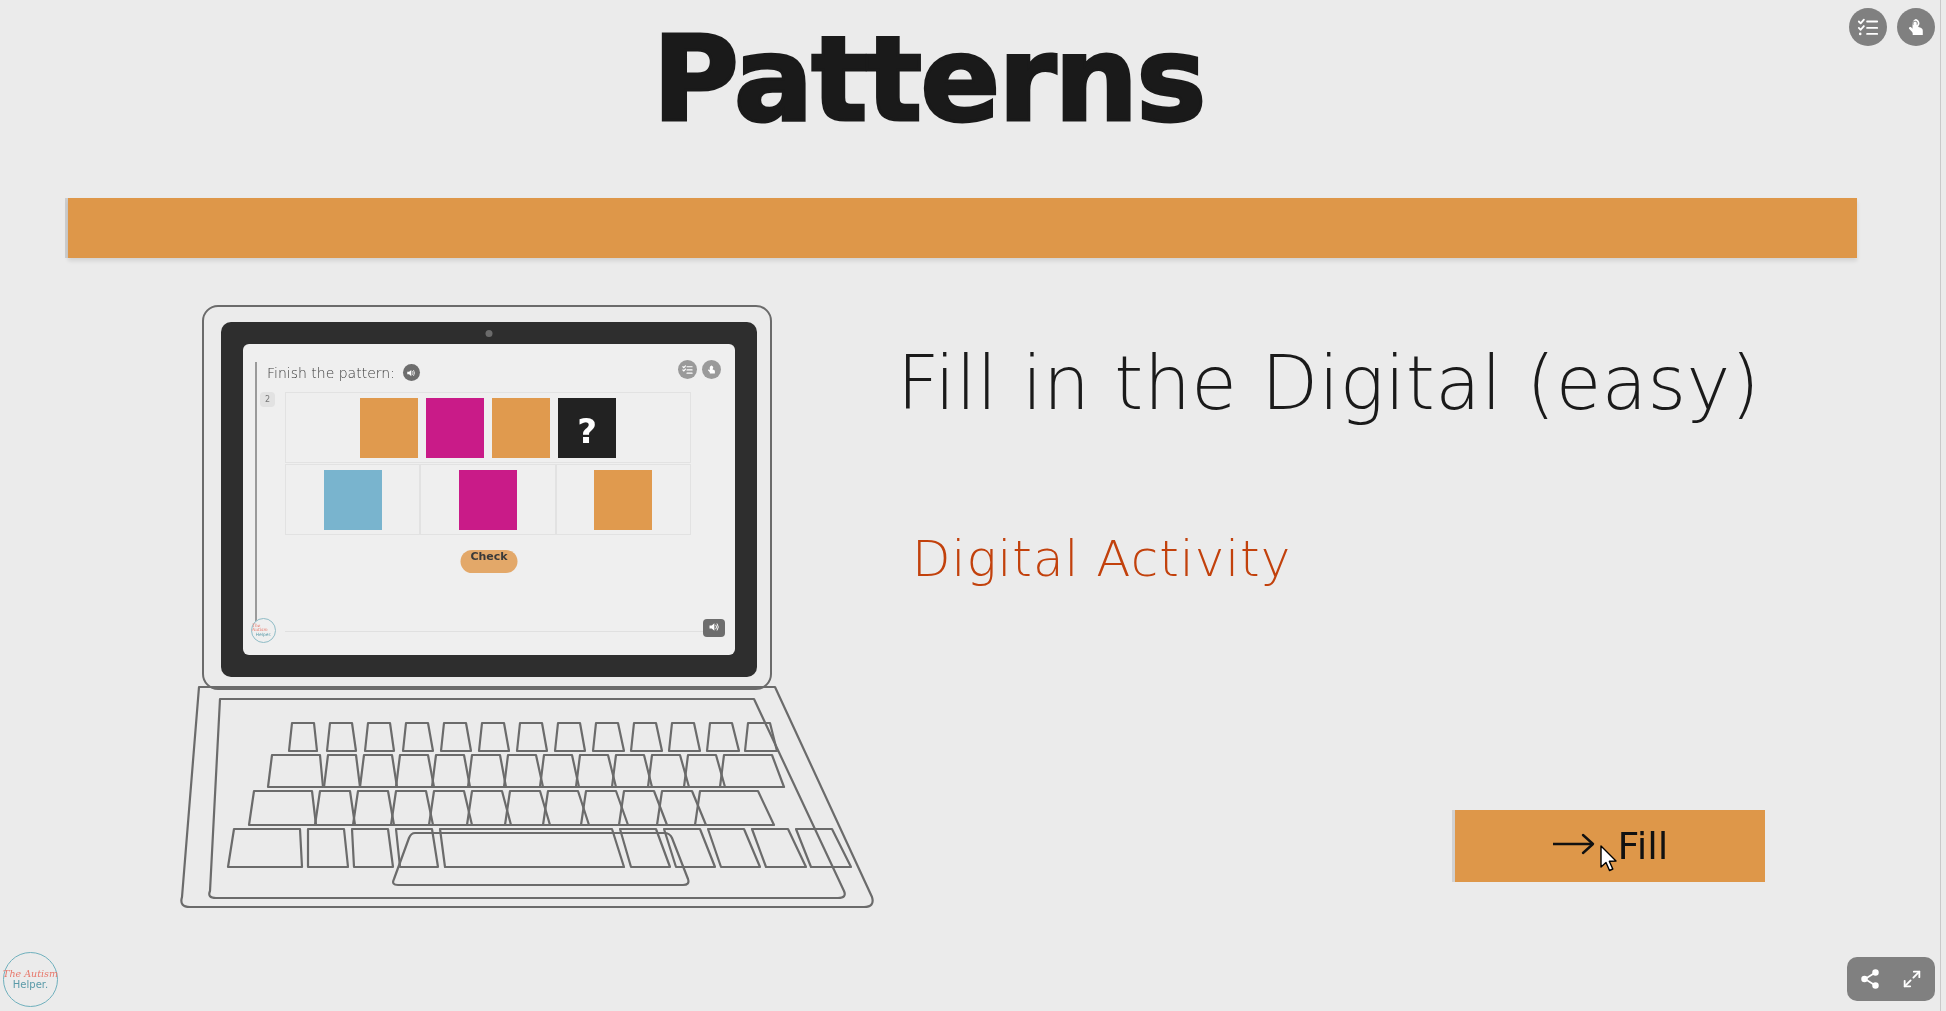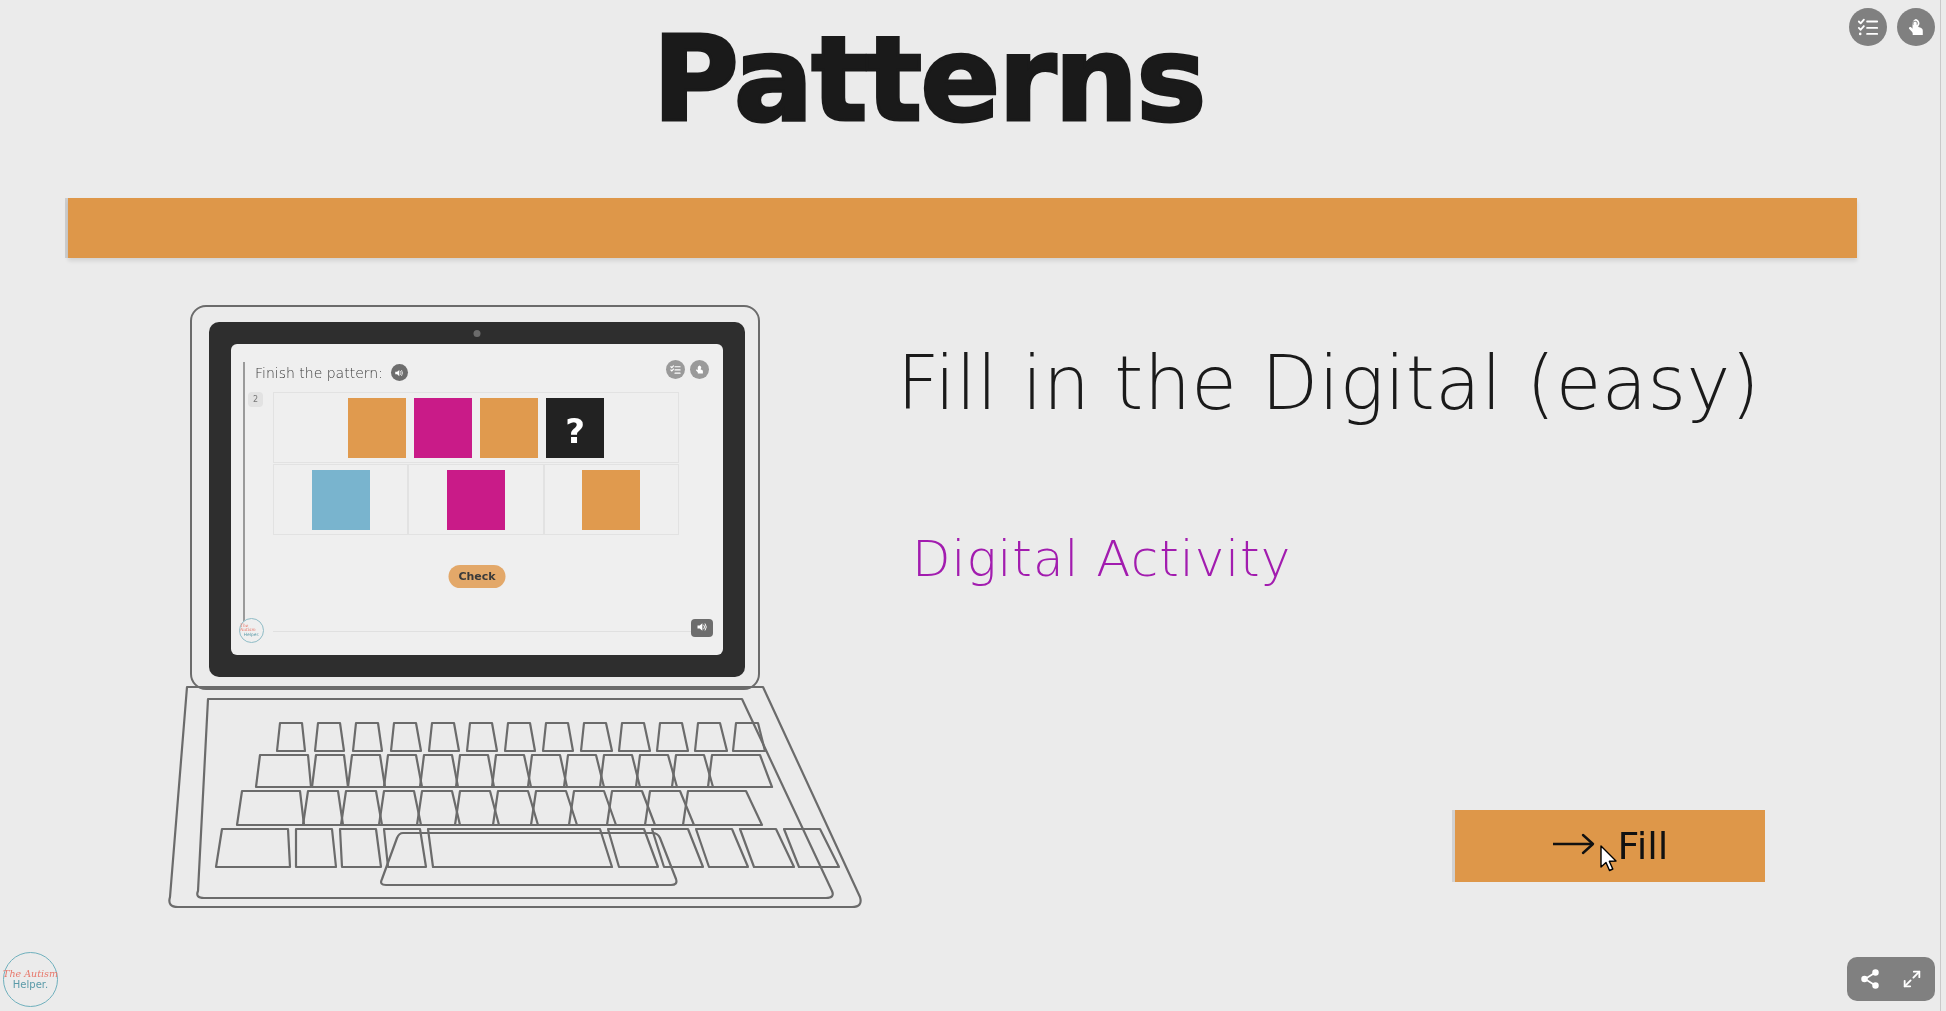--- a/index.html
+++ b/index.html
@@ -67,21 +67,21 @@
     letter-spacing: 0.5px;
     color: #1a1a1a;
     white-space: nowrap;
   }
   .activity-label {
     position: absolute; left: 912px; top: 530px;
     font-family: "DejaVu Sans", sans-serif;
     font-weight: 300;
     font-size: 50px;
     letter-spacing: 1px;
-    color: #a21caf;
+    color: #c2410c;
     white-space: nowrap;
   }
 
   
   .next-btn {
     position: absolute; left: 1455px; top: 810px;
     width: 310px; height: 72px;
     background: #de9749;
     display: flex; align-items: center; justify-content: center;
     gap: 20px;
@@ -129,21 +129,21 @@
     background: #808080;
     border-radius: 10px;
     height: 44px;
     display: flex; align-items: center;
     padding: 0 12px; gap: 20px;
     z-index: 40;
   }
   .bottomright-tools svg { width: 22px; height: 22px; display: block; cursor: pointer; }
 
   
-  .laptop { position: absolute; left: 160px; top: 305px; width: 710px; height: 615px; }
+  .laptop { position: absolute; left: 172px; top: 305px; width: 710px; height: 615px; }
 
   .lid {
     position: absolute; left: 30px; top: 0;
     width: 570px; height: 385px;
     border: 2.2px solid #6b6b6b;
     border-radius: 16px;
     background: #ebebeb;
   }
   .bezel {
     position: absolute; left: 17px; top: 15px;
@@ -235,23 +235,22 @@
     flex: 1; border: 1px solid #e2e2e2;
     display: flex; align-items: center; justify-content: center;
   }
   .choice-cell .tile { width: 58px; height: 60px; }
 
   .check-btn {
     position: absolute; left: 50%; top: 206px;
     transform: translateX(-50%);
     width: 57px; height: 23px; border-radius: 12px;
     background: #e3a869;
-    display: flex; align-items: center; justify-content: center;
+    display: flex; justify-content: center;
     cursor: pointer;
-    margin-top: 15px;
   }
   .check-btn span {
     font-family: "DejaVu Sans", sans-serif;
     font-weight: 600; font-size: 11px; color: #3a3a3a;
   }
 
   .scr-footline {
     position: absolute; left: 42px; bottom: 23px;
     width: 432px; height: 1px; background: #e0e0e0;
   }

